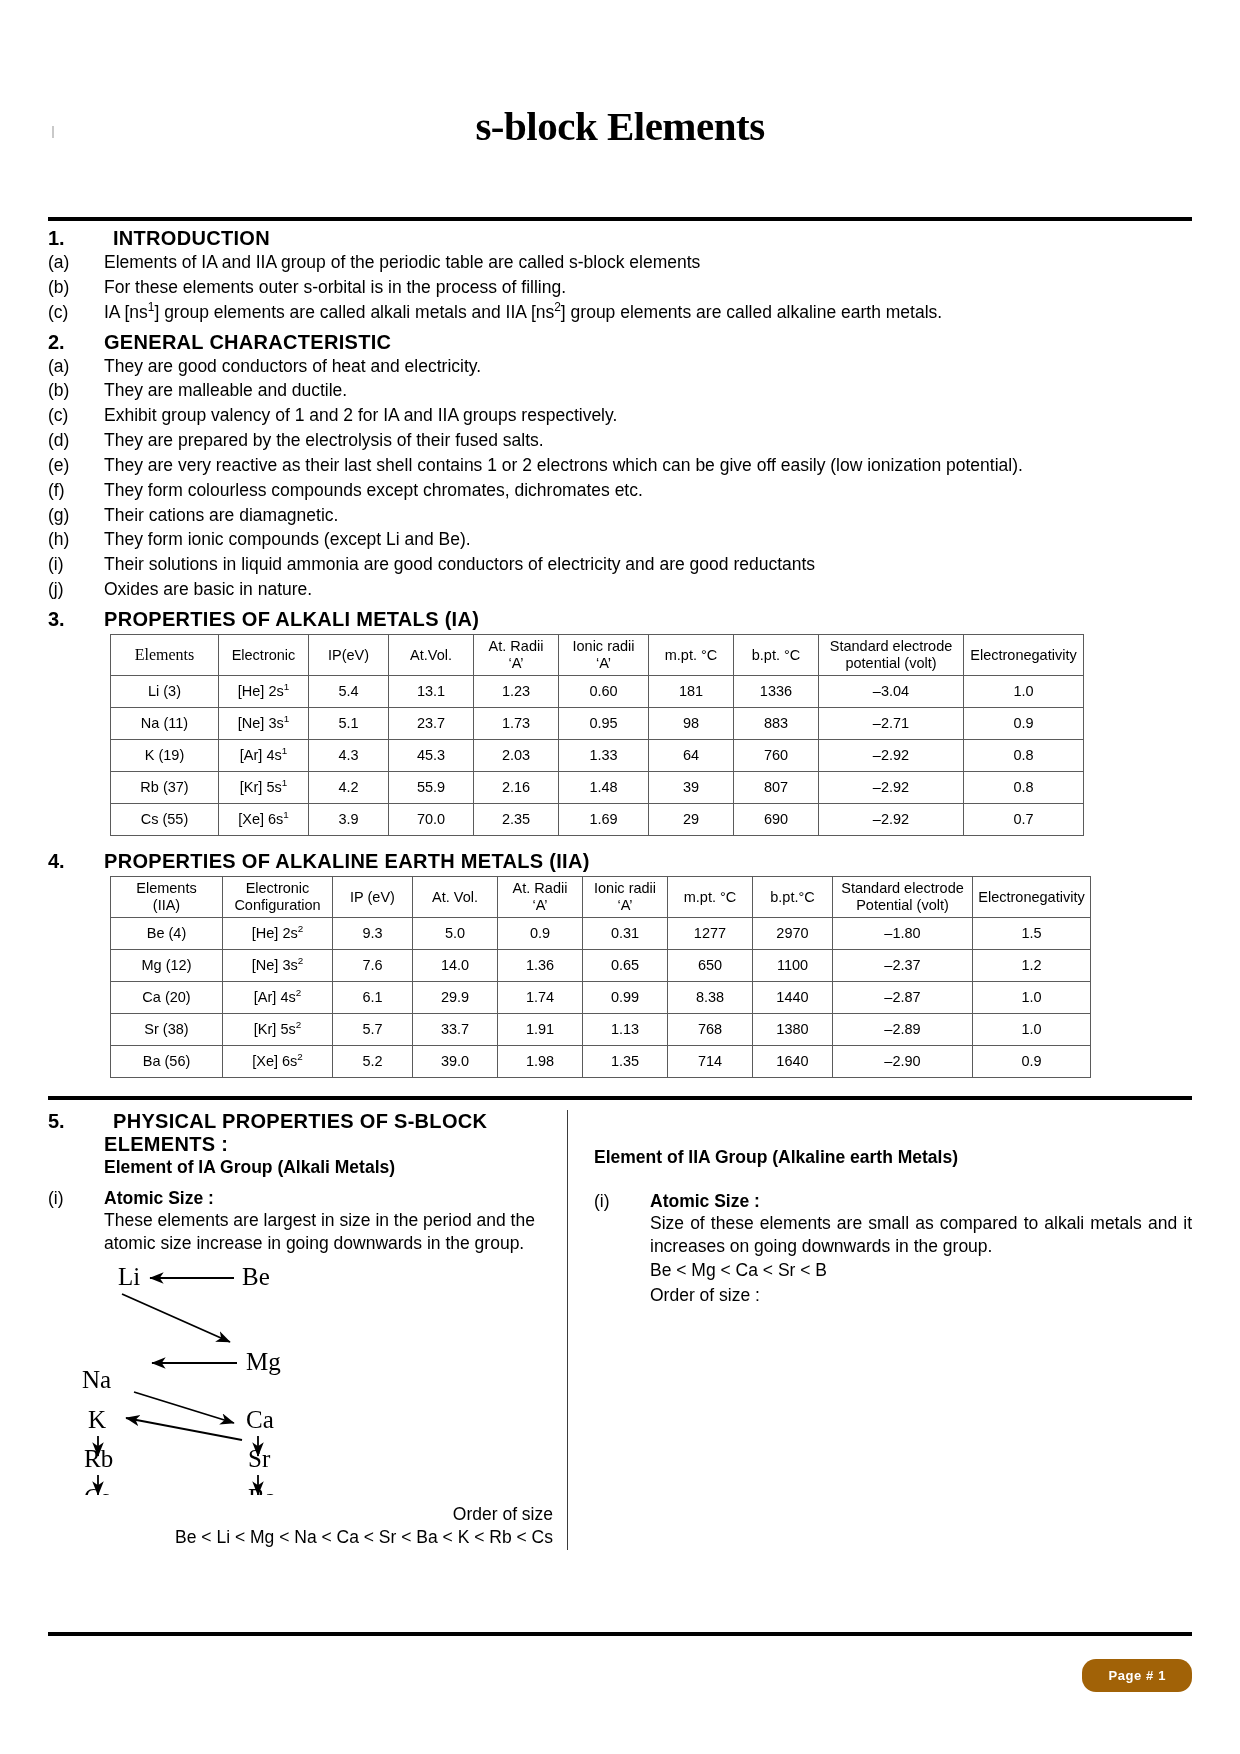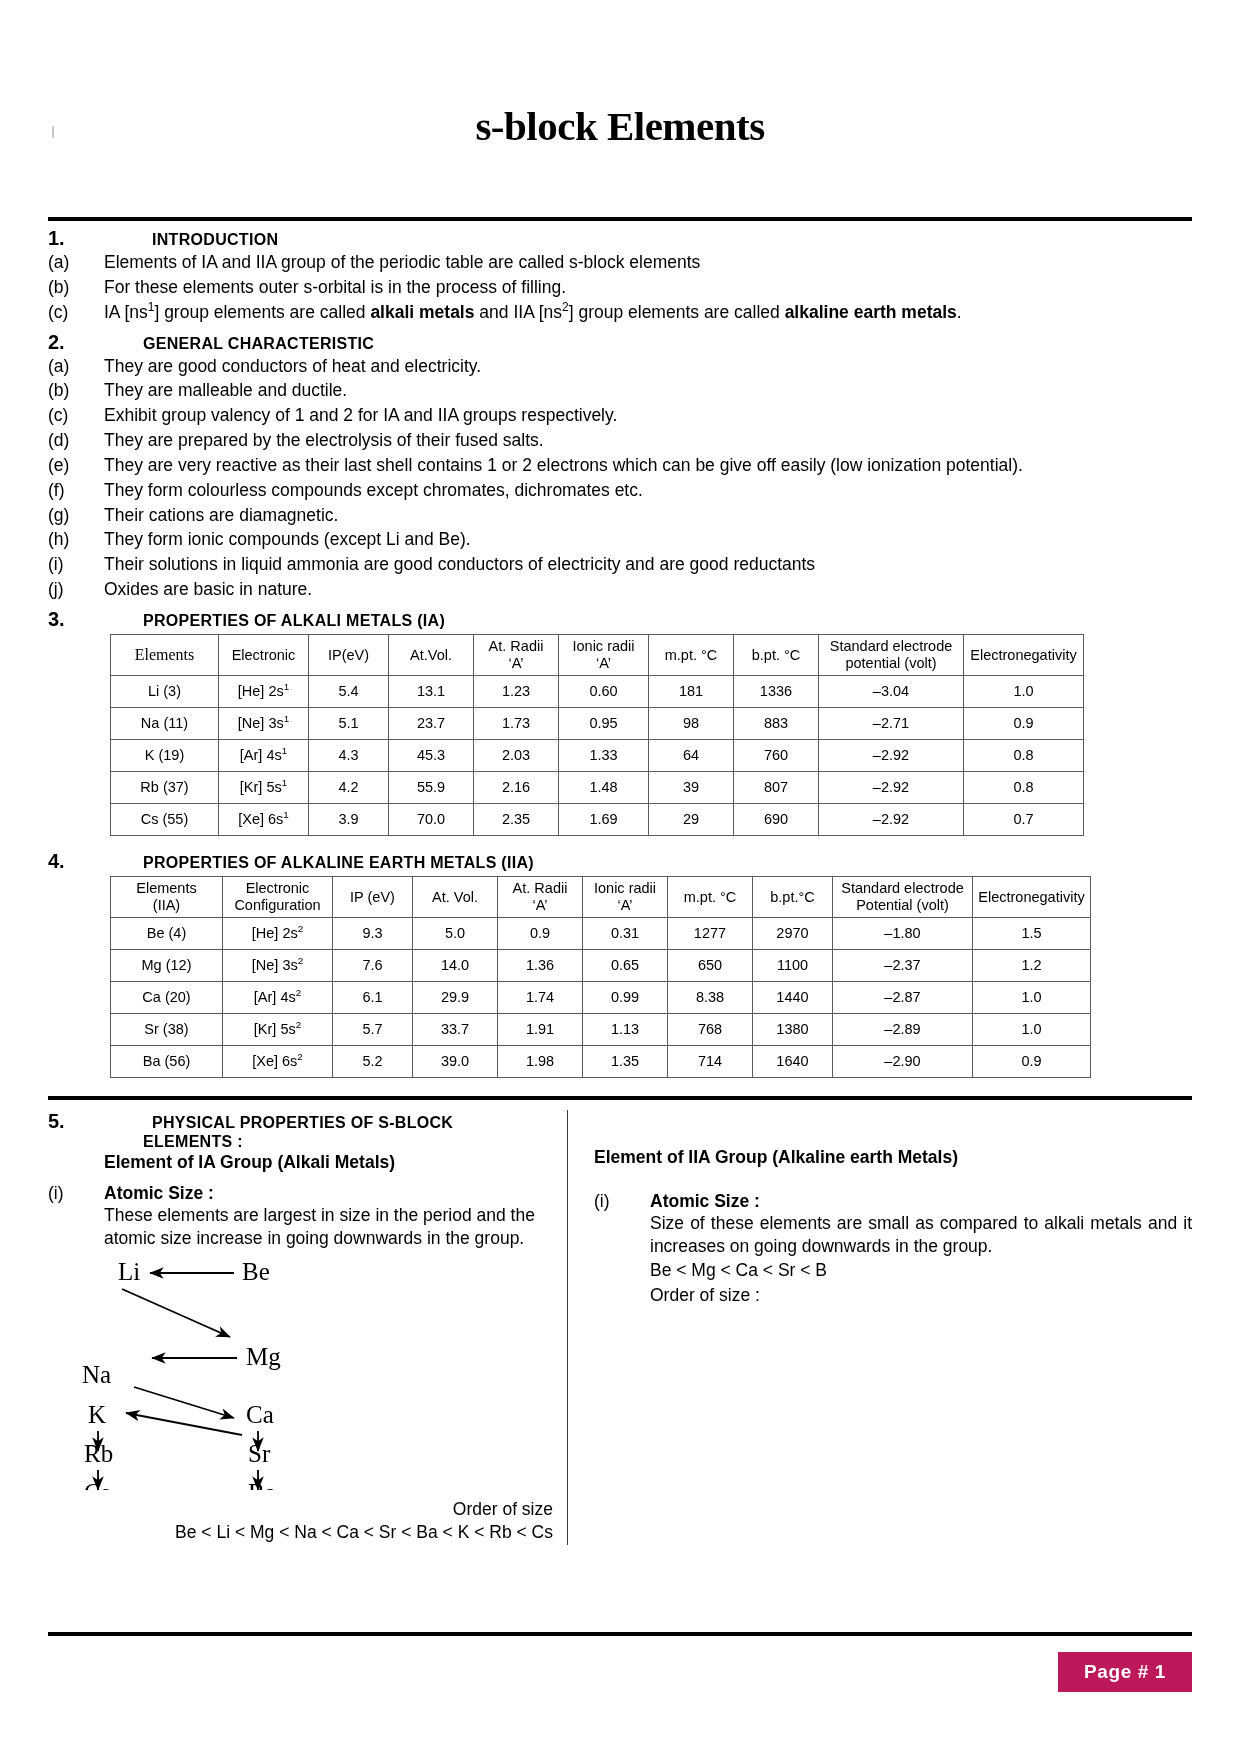--- a/index.html
+++ b/index.html
@@ -49,40 +49,39 @@
     margin-top: 6px;
   }
   .sec-num {
     font-weight: bold;
     font-size: 20px;
     width: 56px;
     flex: 0 0 56px;
   }
   .sec-title {
     font-weight: bold;
-    font-size: 16px;
+    font-size: 20px;
     letter-spacing: 0.3px;
-    margin-left: 39px;
   }
   .sec-title.indent-extra { padding-left: 9px; }
 
   
   .li {
     display: flex;
     align-items: baseline;
     font-size: 17.5px;
     line-height: 1.42;
   }
   .li-mark {
     width: 56px;
     flex: 0 0 56px;
     font-size: 17.5px;
   }
   .li-text { flex: 1 1 auto; }
-  .li-text b { font-weight: bold; }
+  .li-text b { font-weight: normal; }
   sup { font-size: 0.68em; vertical-align: super; line-height: 0; }
 
   
   .tbl-wrap { padding-left: 62px; margin-top: 3px; }
   table.data {
     border-collapse: collapse;
     width: 953px;
     font-size: 14.5px;
     table-layout: fixed;
   }
@@ -168,26 +167,27 @@
     position: absolute;
     left: 48px;
     right: 48px;
     bottom: 118px;
     border-top: 4px solid #000;
   }
   .page-badge {
     position: absolute;
     right: 48px;
     bottom: 62px;
-    background: #be185d;
+    background: #a16207;
     color: #fff;
     font-weight: bold;
-    font-size: 19px;
+    font-size: 13px;
     padding: 9px 26px;
     letter-spacing: 0.6px;
+    border-radius: 14px;
   }
   .spot {
     position: absolute;
     left: 52px;
     top: 126px;
     width: 2px;
     height: 12px;
     background: #c9c9c9;
   }
 </style>

